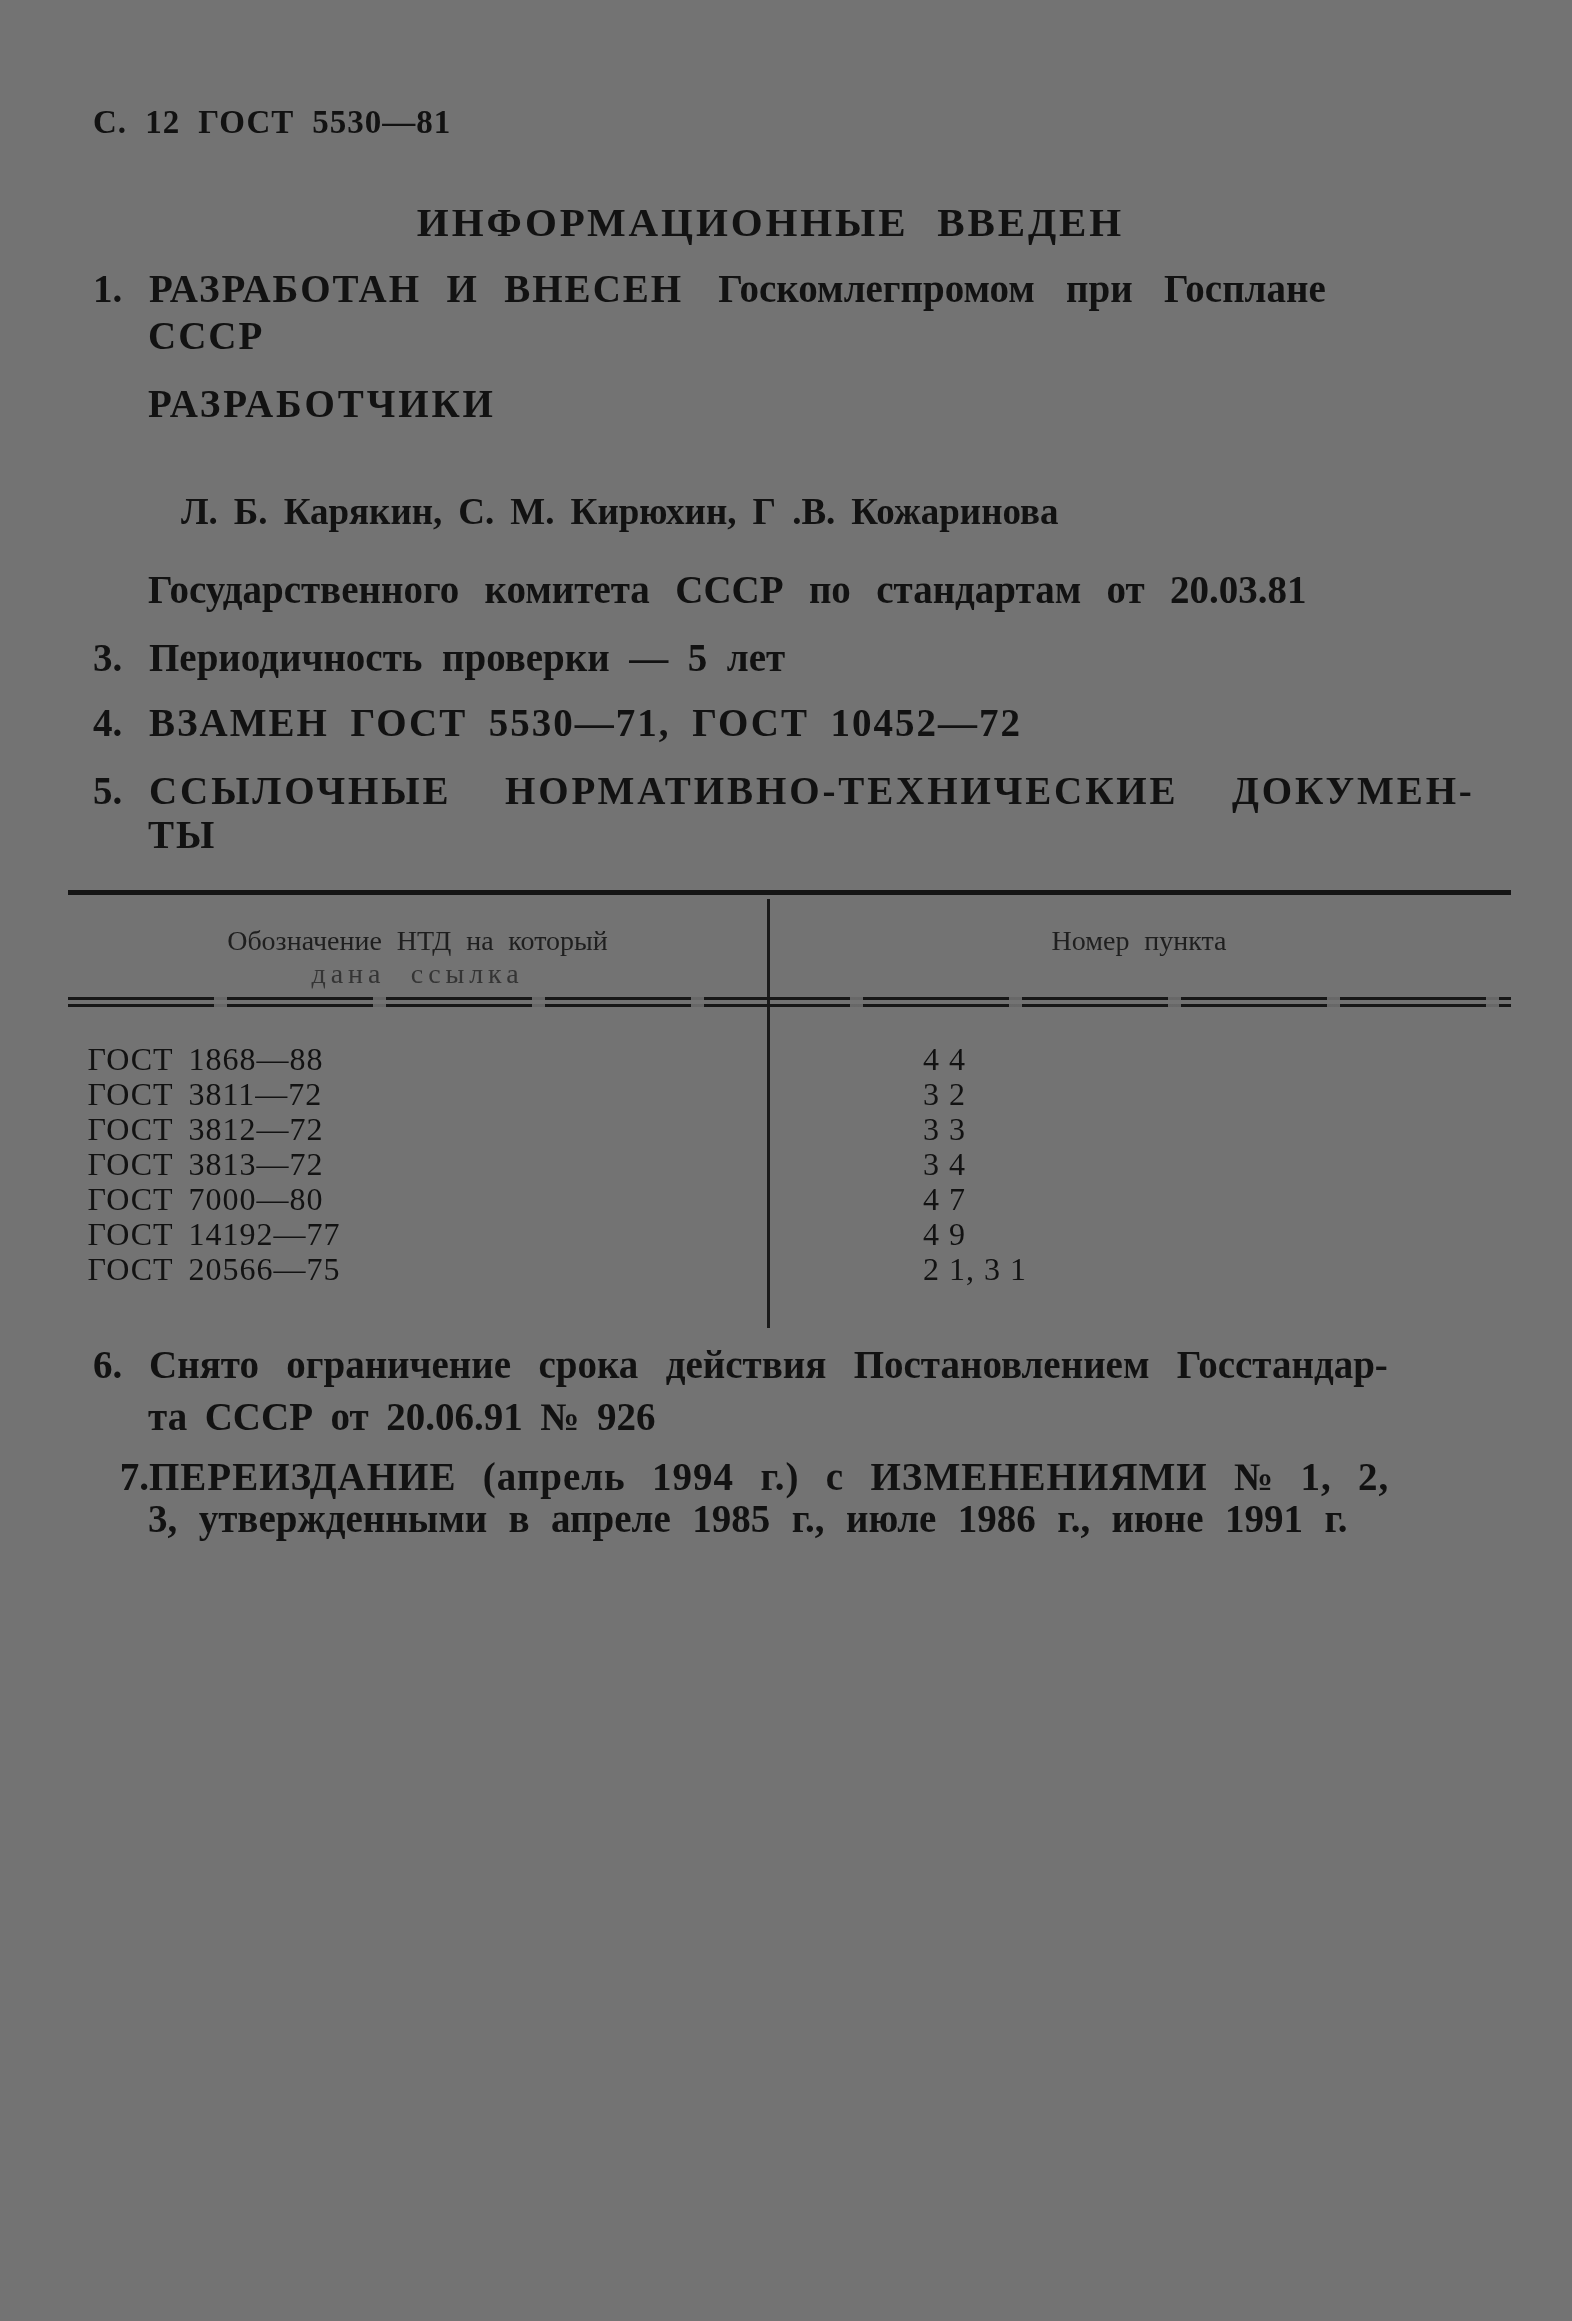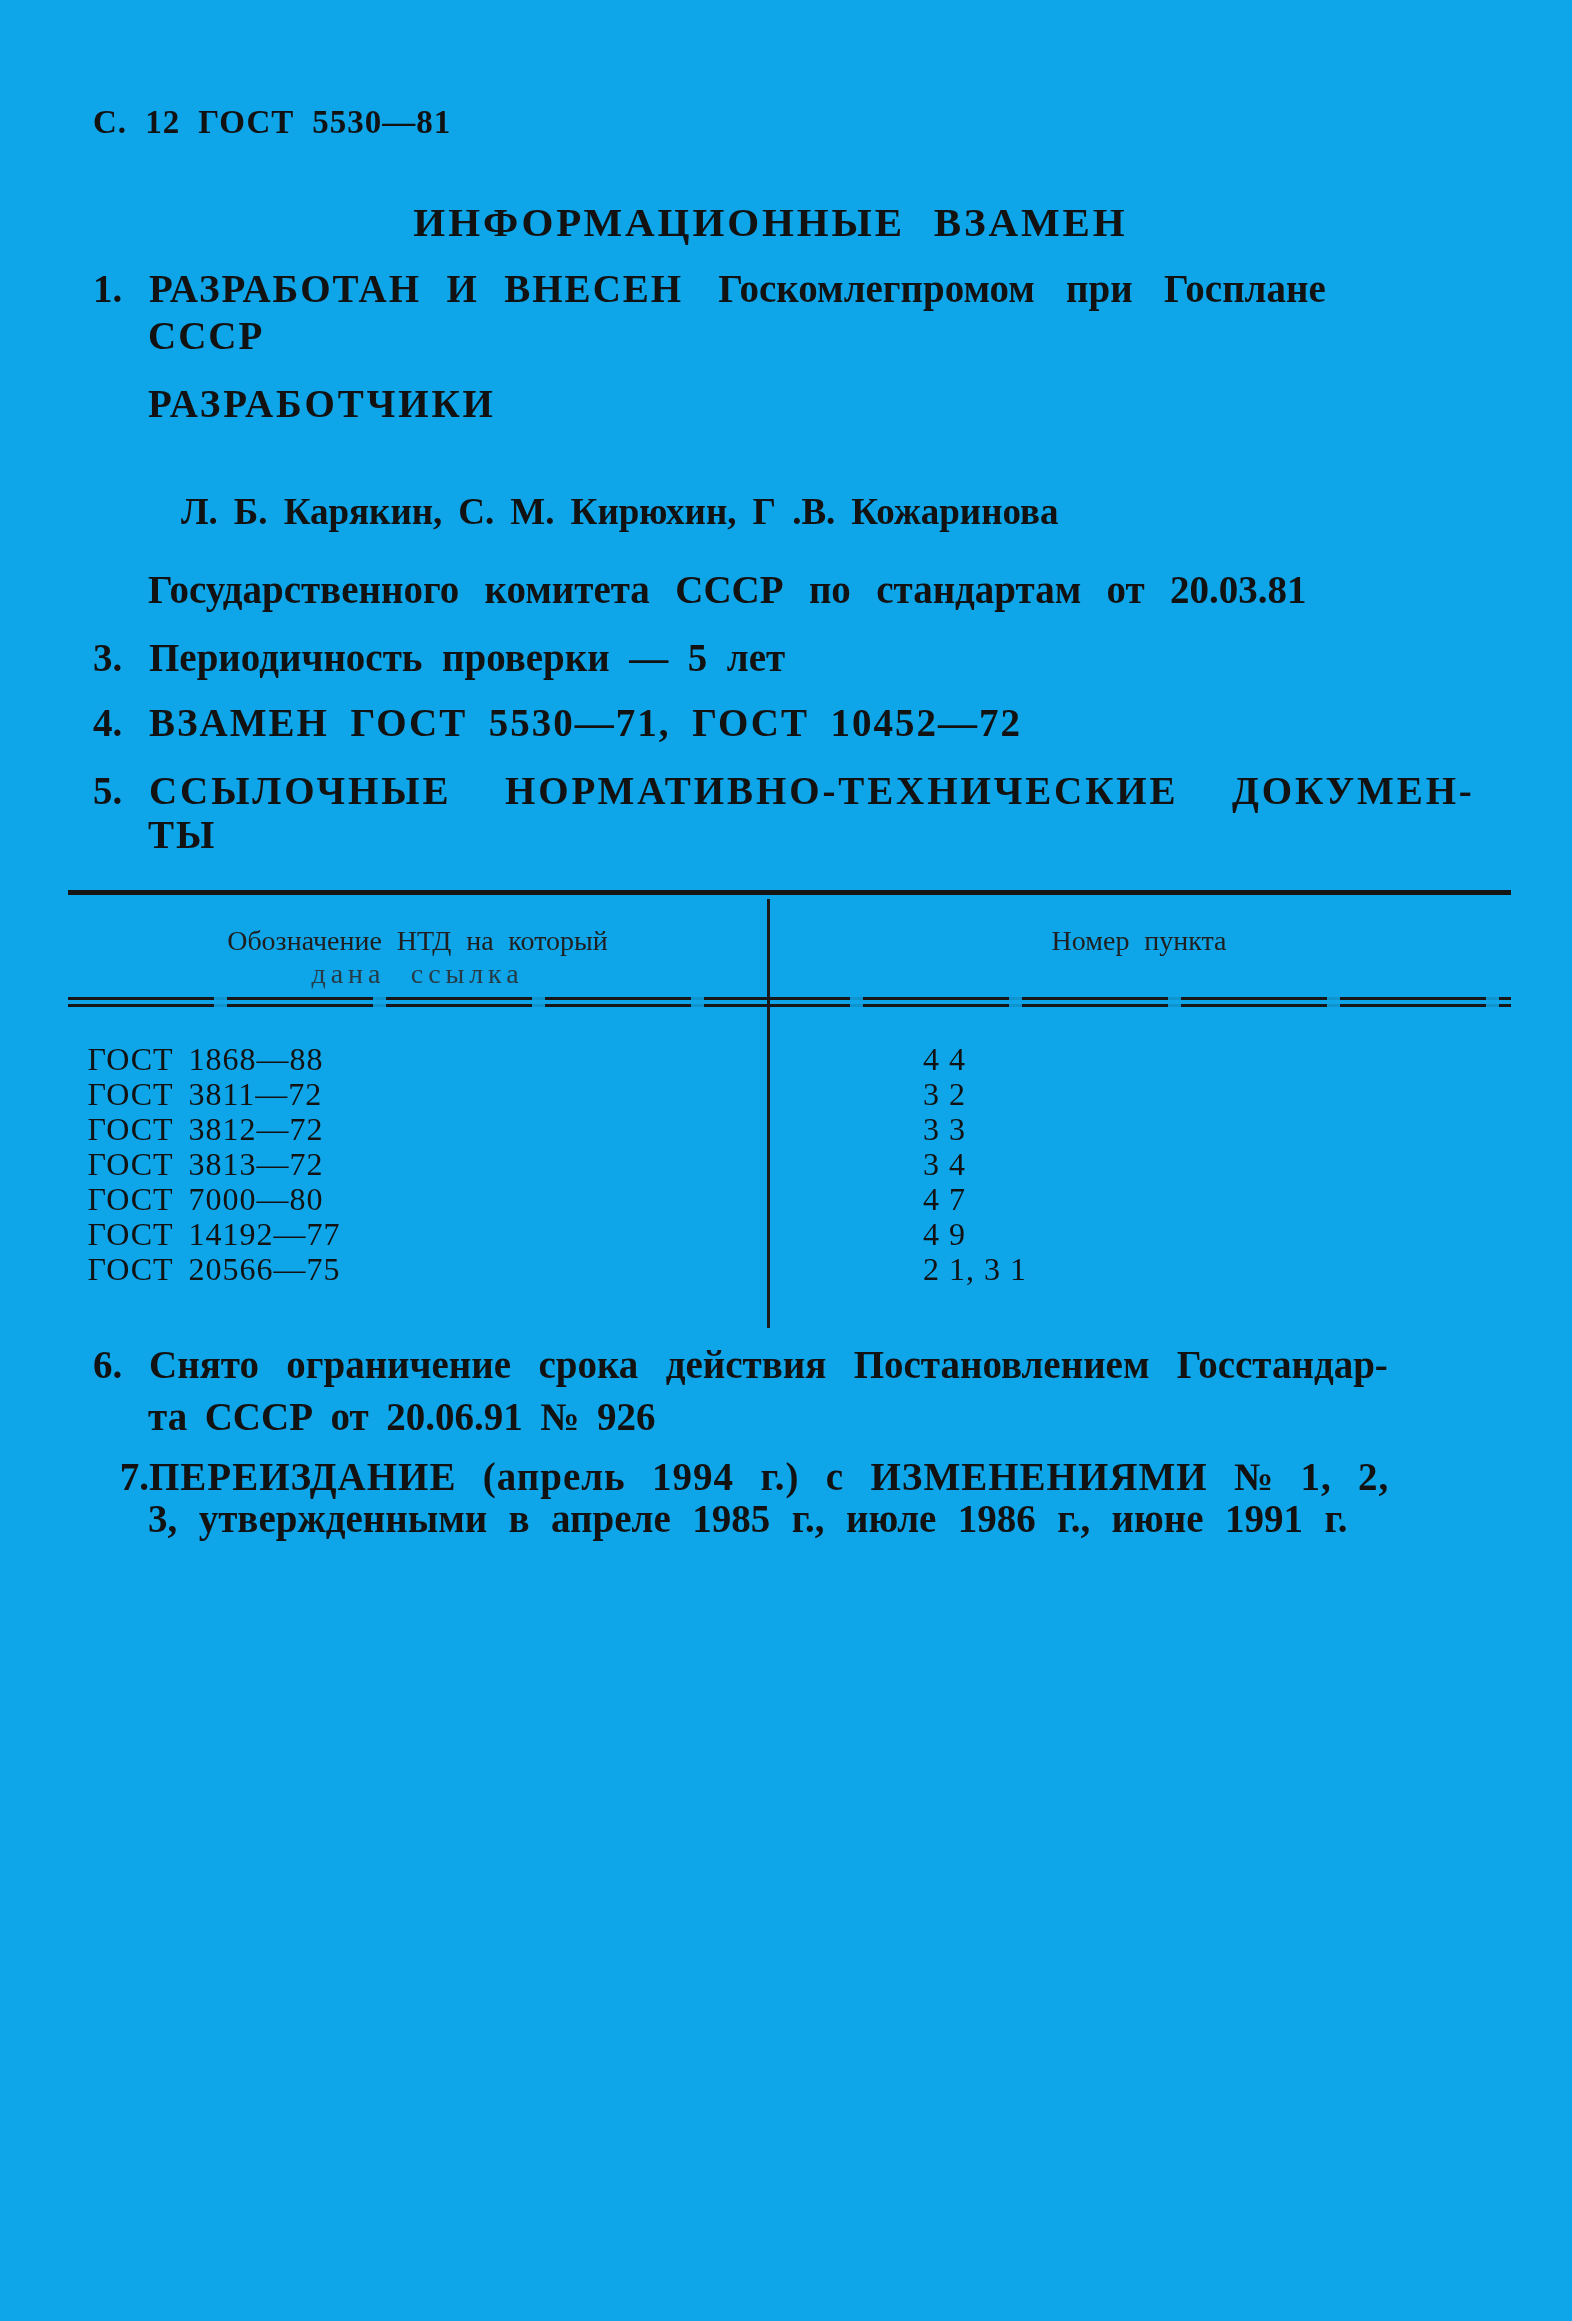--- a/index.html
+++ b/index.html
@@ -1,19 +1,19 @@
 <!DOCTYPE html>
 <html><head>
 <meta charset="utf-8">
 <style>
   html,body{margin:0;padding:0;background:#e8e8e8;}
   .page{
     position:relative;
     width:1572px;height:2321px;
-    background:#0ea5e9;
+    background:#737373;
     font-family:"Liberation Serif", serif;
     color:#121212;
     overflow:hidden;
   }
   .abs{position:absolute;white-space:nowrap;line-height:1.05;}
   .page-header{left:93px;top:105px;font-size:33px;font-weight:700;word-spacing:8.8px;letter-spacing:1px;}
   .doc-title{left:0;width:1541px;top:201px;text-align:center;font-size:41px;font-weight:700;letter-spacing:2.9px;word-spacing:15.6px;}
 
   .line{font-size:39px;font-weight:700;}
   .num{display:inline-block;width:56px;font-weight:700;}
@@ -52,21 +52,21 @@
   .t-ntd{position:absolute;left:19.5px;top:0;letter-spacing:1px;word-spacing:5.9px;}
   .t-punkt{position:absolute;left:855px;top:0;letter-spacing:1px;}
 </style>
 </head>
 <body>
 
 <div class="page">
 
   <div class="abs page-header">С. 12 ГОСТ 5530—81</div>
 
-  <div class="abs doc-title">ИНФОРМАЦИОННЫЕ ВЗАМЕН</div>
+  <div class="abs doc-title">ИНФОРМАЦИОННЫЕ ВВЕДЕН</div>
 
   <div class="abs line i1l1" style="left:93px;top:269px;">
     <span class="num">1.</span><span class="caps">РАЗРАБОТАН И ВНЕСЕН</span><span class="tail">Госкомлегпромом при Госплане</span>
   </div>
   <div class="abs line caps" style="left:148px;top:316px;">СССР</div>
   <div class="abs subhead" style="left:148px;top:384px;">РАЗРАБОТЧИКИ</div>
   <div class="abs devs" style="left:181px;top:454px;">Л. Б. Карякин, С. М. Кирюхин, Г .В. Кожаринова</div>
 
   <div class="abs line i2l2" style="left:148px;top:570px;">Государственного комитета СССР по стандартам от 20.03.81</div>
 

